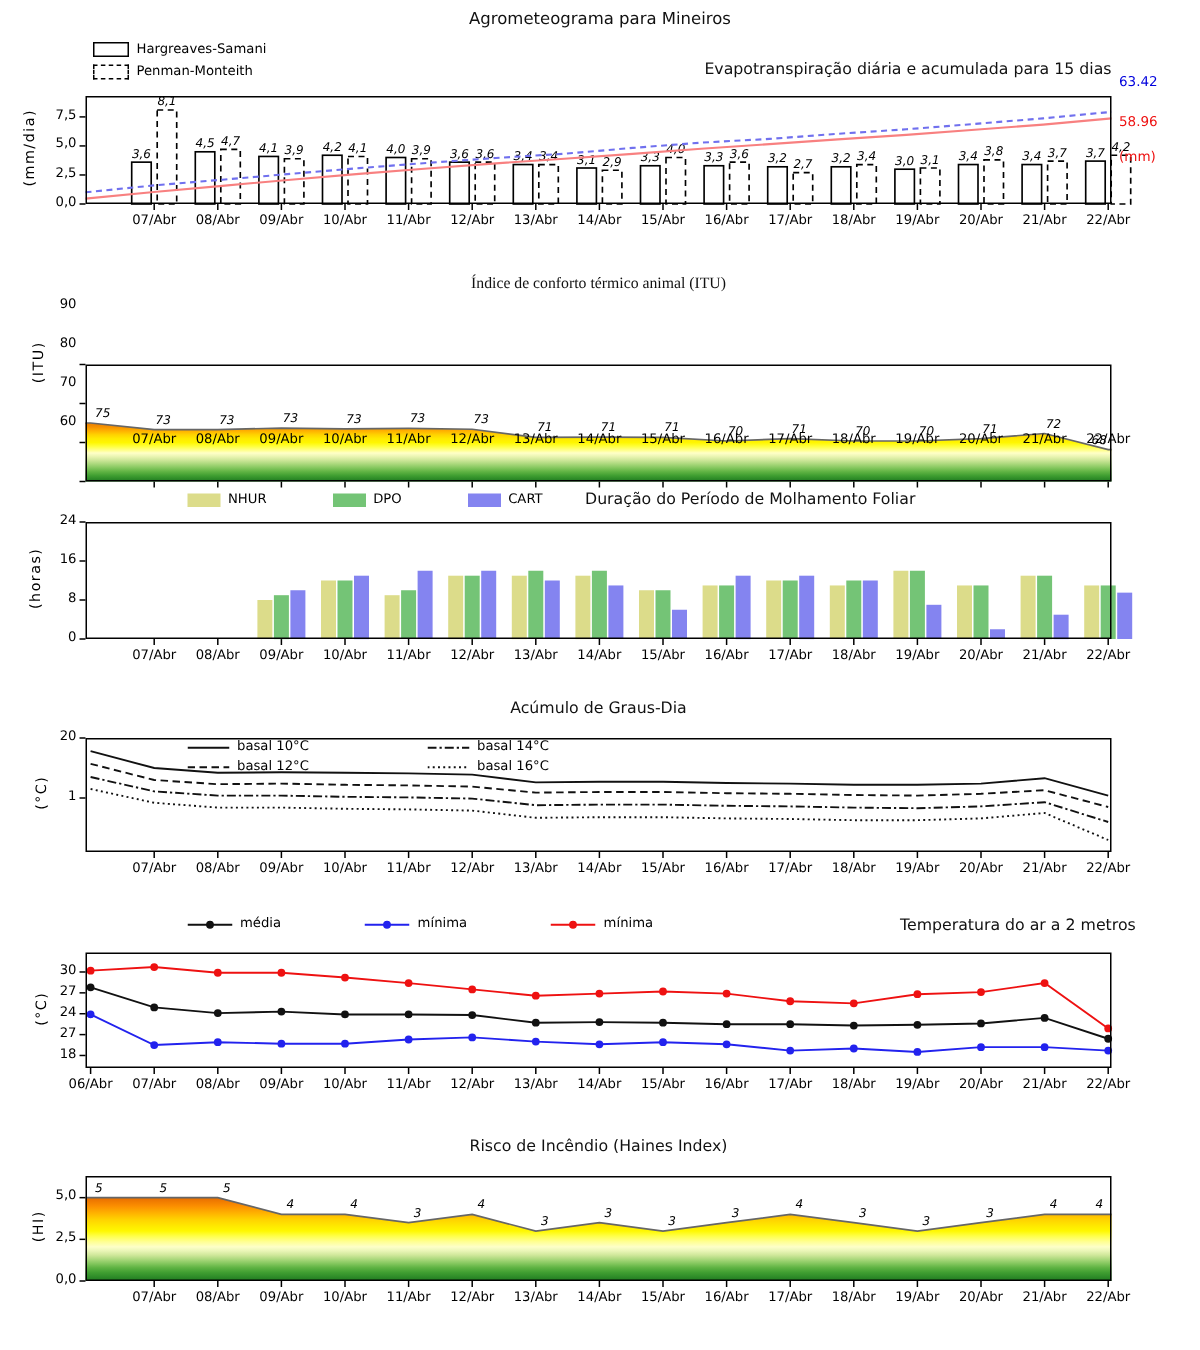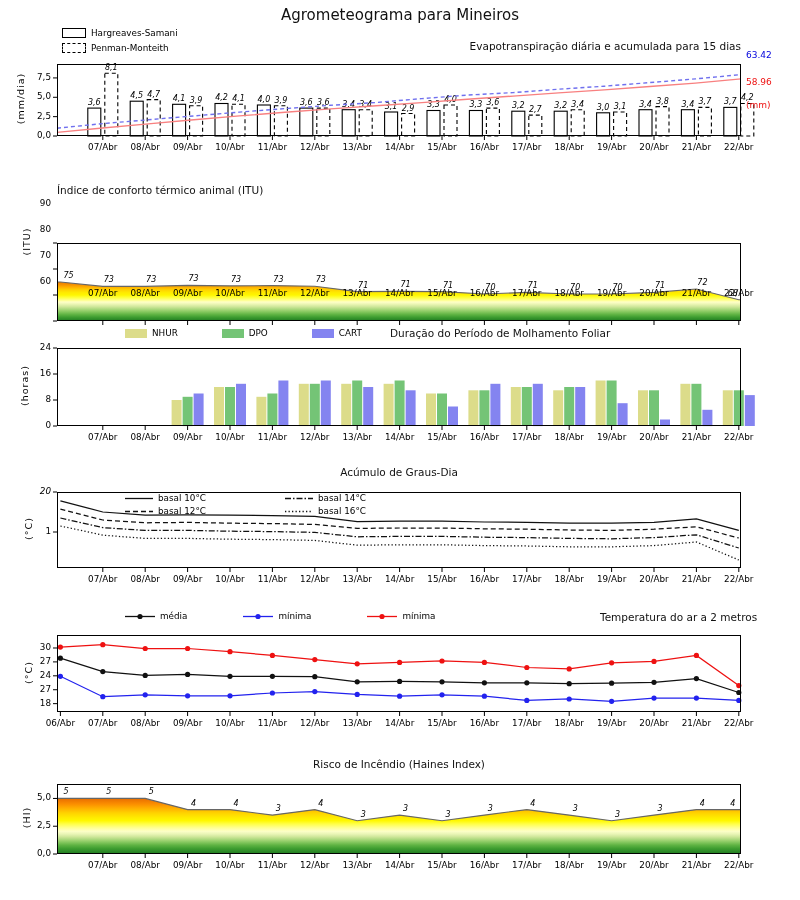--- a/index.html
+++ b/index.html
@@ -1,19 +1,19 @@
 <!DOCTYPE html>
 <html><head>
 <meta charset="utf-8">
 <style>
   html,body{margin:0;padding:0;background:#fff;}
   #page{position:relative;width:800px;height:900px;background:#ffffff;
         font-family:"DejaVu Sans",sans-serif;color:#000;overflow:hidden;}
   .main-title{position:absolute;top:6px;left:0;width:800px;text-align:center;
-        font-size:15px;color:#111;}
+        font-size:11px;color:#111;}
   section{position:static;}
   .chart-title{position:absolute;font-size:10.5px;color:#111;white-space:nowrap;}
   .ylabel{position:absolute;width:120px;text-align:center;font-size:9.5px;
         transform:rotate(-90deg);letter-spacing:1px;}
   .plot-area{position:absolute;}
   .plot-area::after{content:"";position:absolute;inset:0;border:1px solid #000;pointer-events:none;}
   .plot-area svg{position:absolute;left:0;top:0;overflow:visible;display:block;}
   .xt{position:absolute;width:54px;text-align:center;font-size:8.8px;white-space:nowrap;}
   .yt{position:absolute;width:42px;text-align:right;font-size:8.8px;}
   .vlab{font-family:"DejaVu Sans",sans-serif;font-style:italic;font-size:8px;fill:#000;}
@@ -159,21 +159,21 @@
       <div class="xt" style="left: 457.4px; top: 142px;">16/Abr</div>
       <div class="xt" style="left: 499.8px; top: 142px;">17/Abr</div>
       <div class="xt" style="left: 542.2px; top: 142px;">18/Abr</div>
       <div class="xt" style="left: 584.6px; top: 142px;">19/Abr</div>
       <div class="xt" style="left: 627px; top: 142px;">20/Abr</div>
       <div class="xt" style="left: 669.4px; top: 142px;">21/Abr</div>
       <div class="xt" style="left: 711.8px; top: 142px;">22/Abr</div>
     </section>
 
   <section>
-    <div class="chart-title" style="top: 184px; left: 57px; width: 684px; text-align: left;">Índice de conforto térmico animal (ITU)</div>
+    <div class="chart-title" style="top: 184px; left: 57px; width: 684px; text-align: center; font-family: Liberation Serif, serif;">Índice de conforto térmico animal (ITU)</div>
     <div class="ylabel" style="left: -34px; top: 236px;">(ITU)</div>
     <div class="plot-area" style="left: 57px; top: 204px; width: 684px; height: 78px; margin-top: 39px;">
         <svg width="684" height="78">
           <line x1="-4" x2="0" y1="78" y2="78" stroke="#000" stroke-width="1"></line>
           <line x1="-4" x2="0" y1="52.00000000000001" y2="52.00000000000001" stroke="#000" stroke-width="1"></line>
           <line x1="-4" x2="0" y1="26.000000000000004" y2="26.000000000000004" stroke="#000" stroke-width="1"></line>
           <line x1="-4" x2="0" y1="0" y2="0" stroke="#000" stroke-width="1"></line>
           <line x1="45.8" x2="45.8" y1="78" y2="82" stroke="#000" stroke-width="1"></line>
           <line x1="88.2" x2="88.2" y1="78" y2="82" stroke="#000" stroke-width="1"></line>
           <line x1="130.6" x2="130.6" y1="78" y2="82" stroke="#000" stroke-width="1"></line>
@@ -407,21 +407,21 @@
           <line x1="597" x2="597" y1="76" y2="80" stroke="#000" stroke-width="1"></line>
           <line x1="639.4" x2="639.4" y1="76" y2="80" stroke="#000" stroke-width="1"></line>
           <line x1="681.8" x2="681.8" y1="76" y2="80" stroke="#000" stroke-width="1"></line>
           <polyline points="3.4,8.8 45.8,20.0 88.2,23.2 130.6,22.8 173.0,23.2 215.4,23.6 257.8,24.4 300.2,29.6 342.6,29.2 385.0,29.2 427.4,30.0 469.8,30.4 512.2,31.2 554.6,31.2 597.0,30.4 639.4,26.8 681.8,38.4" fill="none" stroke="#111111" stroke-width="1.25"></polyline>
           <polyline points="3.4,17.2 45.8,28.0 88.2,30.8 130.6,30.4 173.0,31.2 215.4,31.6 257.8,32.4 300.2,36.4 342.6,36.0 385.0,36.0 427.4,36.8 469.8,37.2 512.2,38.0 554.6,38.4 597.0,37.2 639.4,34.8 681.8,46.0" fill="none" stroke="#111111" stroke-width="1.25" stroke-dasharray="5,3"></polyline>
           <polyline points="3.4,26.0 45.8,35.6 88.2,38.4 130.6,38.4 173.0,39.2 215.4,39.6 257.8,40.4 300.2,44.8 342.6,44.4 385.0,44.4 427.4,45.2 469.8,45.6 512.2,46.4 554.6,46.8 597.0,45.6 639.4,42.8 681.8,56.0" fill="none" stroke="#111111" stroke-width="1.25" stroke-dasharray="6,2,1.5,2"></polyline>
           <polyline points="3.4,34.0 45.8,43.2 88.2,46.4 130.6,46.4 173.0,47.2 215.4,47.6 257.8,48.4 300.2,53.2 342.6,52.8 385.0,52.8 427.4,53.6 469.8,54.0 512.2,54.8 554.6,54.8 597.0,53.6 639.4,50.0 681.8,68.0" fill="none" stroke="#111111" stroke-width="1.25" stroke-dasharray="1.3,2.2"></polyline>
         </svg>
       </div>
   <div class="yt" style="left: 9px; top: 526px;">1</div>
-      <div class="yt" style="left: 9px; top: 486px; font-style: italic;">20</div>
+      <div class="yt" style="left: 9px; top: 486px;">20</div>
       <div class="xt" style="left: 75.8px; top: 574px;">07/Abr</div>
       <div class="xt" style="left: 118.2px; top: 574px;">08/Abr</div>
       <div class="xt" style="left: 160.6px; top: 574px;">09/Abr</div>
       <div class="xt" style="left: 203px; top: 574px;">10/Abr</div>
       <div class="xt" style="left: 245.4px; top: 574px;">11/Abr</div>
       <div class="xt" style="left: 287.8px; top: 574px;">12/Abr</div>
       <div class="xt" style="left: 330.2px; top: 574px;">13/Abr</div>
       <div class="xt" style="left: 372.6px; top: 574px;">14/Abr</div>
       <div class="xt" style="left: 415px; top: 574px;">15/Abr</div>
       <div class="xt" style="left: 457.4px; top: 574px;">16/Abr</div>

